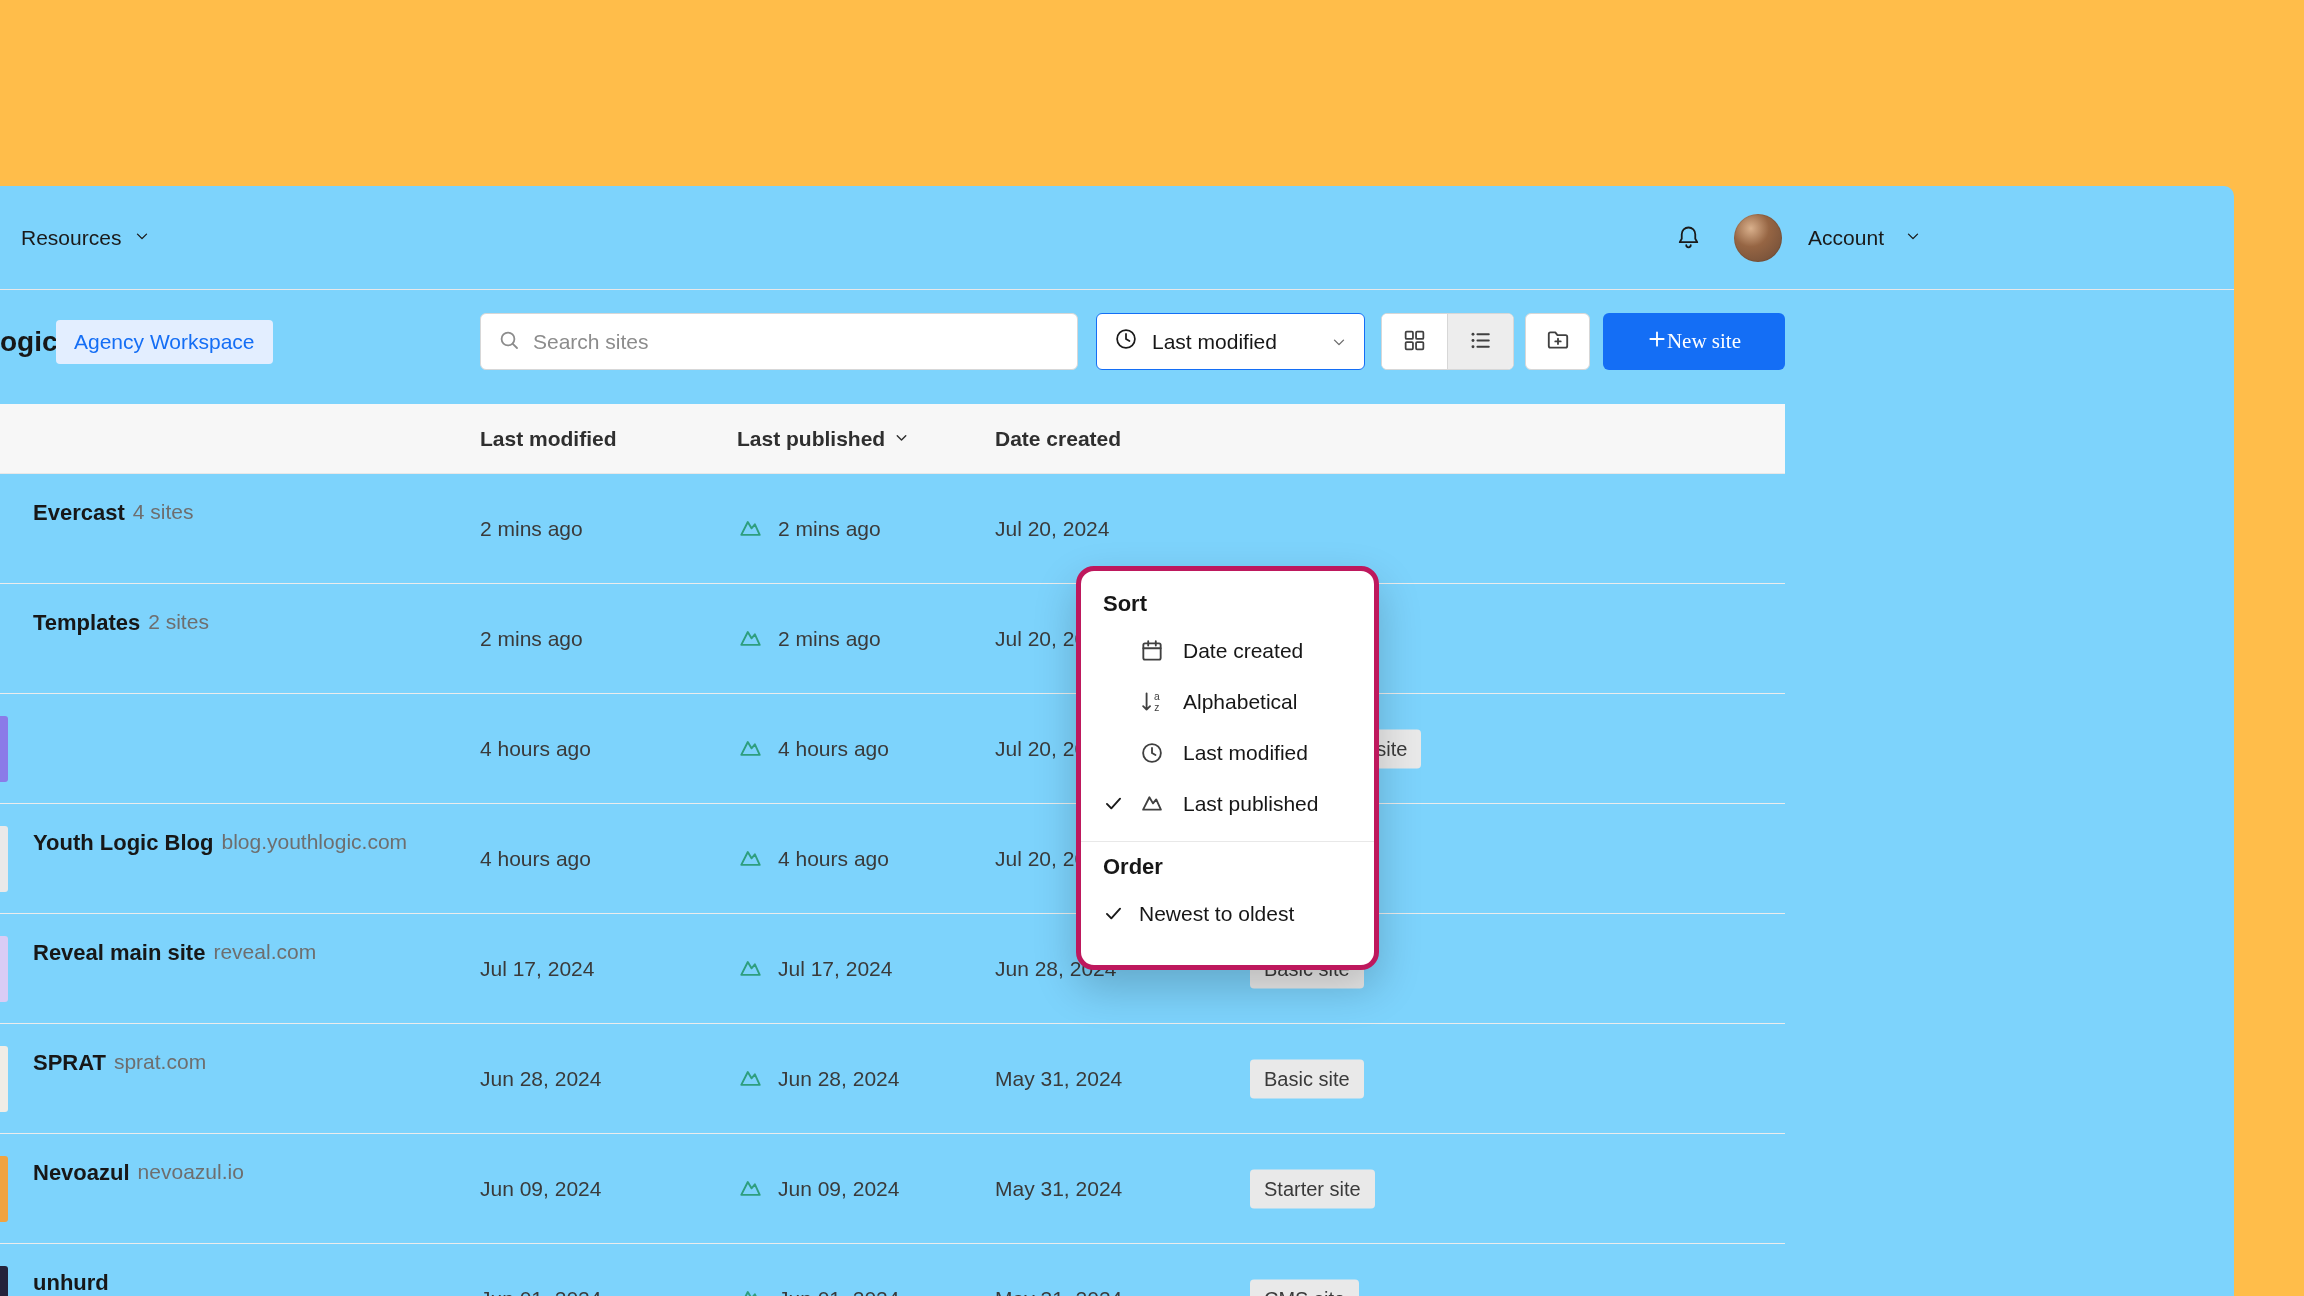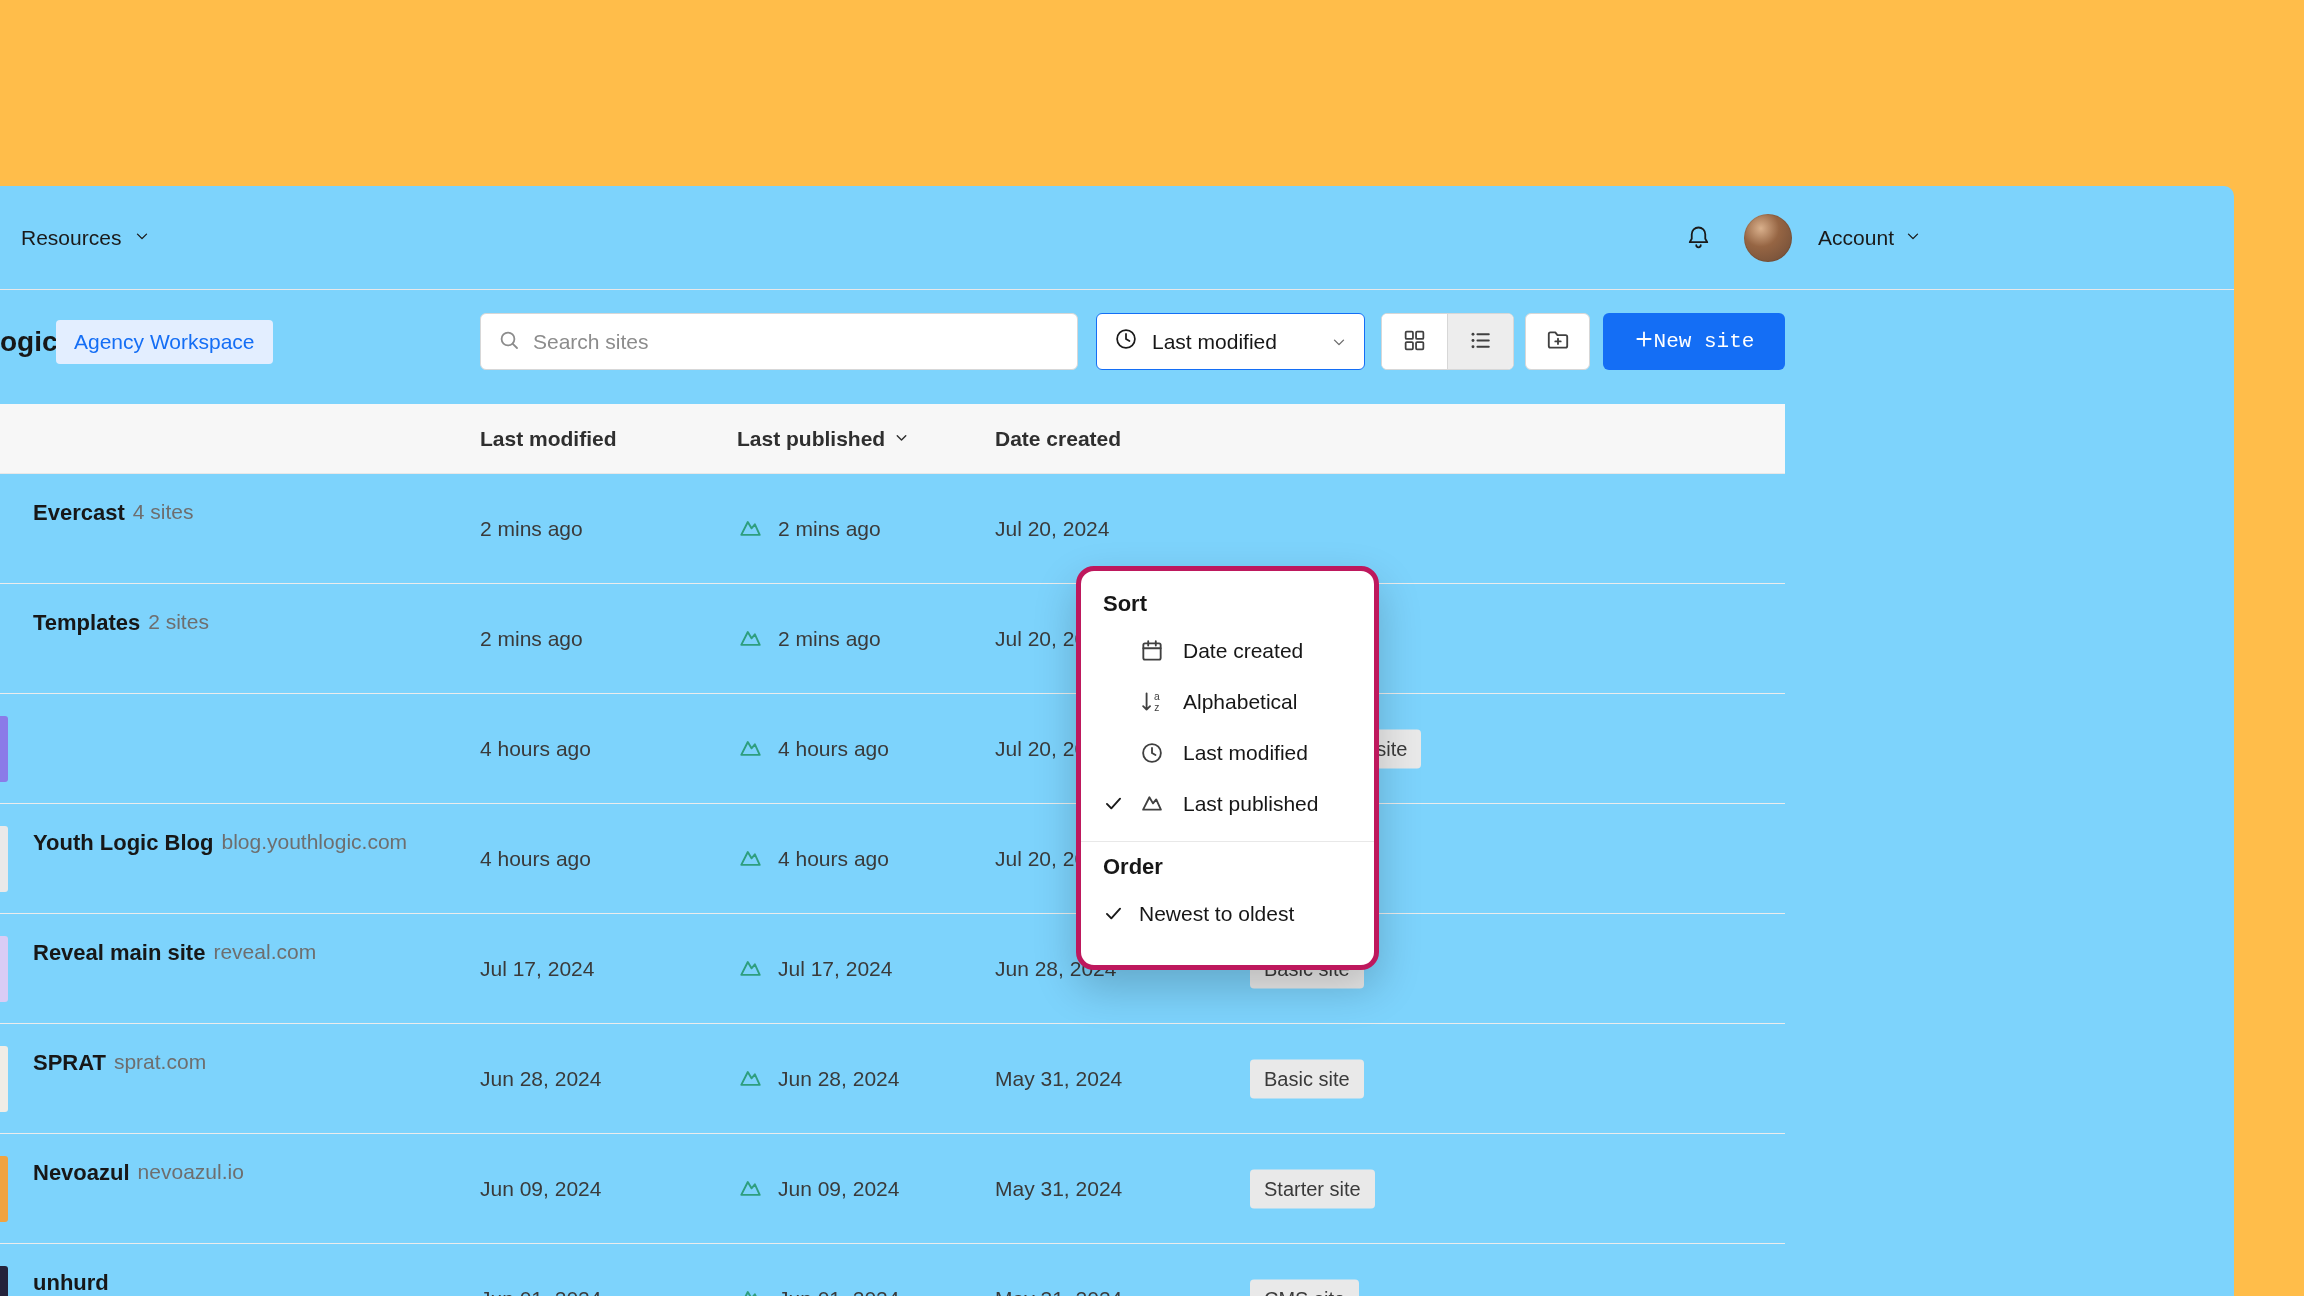--- a/index.html
+++ b/index.html
@@ -18,21 +18,21 @@
   .top-nav { position:relative; height:104px; border-bottom:1px solid #E8E8E8; }
   .nav-left { position:absolute; left:21px; top:0; height:100%; display:flex; align-items:center; gap:12px; cursor:pointer; }
   .nav-left span { font-size:21px; color:#1A1A1A; }
   .nav-right { position:absolute; right:312px; top:0; height:100%; display:flex; align-items:center; gap:26px; }
   .bell-btn { display:flex; align-items:center; justify-content:center; width:40px; height:40px; cursor:pointer; background:none; border:none; }
   .avatar {
     width:48px; height:48px; border-radius:50%; cursor:pointer;
     background:radial-gradient(circle at 35% 30%, #D9B08C 0%, #A8765065 40%, #6B4A36 100%), #8A5A3B;
     box-shadow:inset 0 0 0 1px rgba(0,0,0,.08);
   }
-  .account-menu { display:flex; align-items:center; gap:10px; cursor:pointer; }
+  .account-menu { display:flex; align-items:center; gap:20px; cursor:pointer; }
   .account-menu span { font-size:21px; }
   
   .toolbar { position:relative; height:104px; }
   .breadcrumb { position:absolute; left:0; top:50%; transform:translateY(-50%); font-size:28px; font-weight:700; color:#171717; cursor:pointer; }
   .ws-badge {
     position:absolute; left:56px; top:30px; height:44px; display:flex; align-items:center;
     padding:0 18px; background:#E3EEFF; color:#146EF5; border-radius:4px; font-size:21px; cursor:pointer;
   }
   .search-box {
     position:absolute; left:480px; top:23px; width:598px; height:57px;
@@ -55,21 +55,21 @@
   .segment + .segment { border-left:1px solid #D7D7D7; }
   .segment.active { background:#EDEDED; }
   .folder-btn {
     position:absolute; left:1525px; top:23px; width:65px; height:57px;
     border:1px solid #D7D7D7; border-radius:6px; background:#fff;
     display:flex; align-items:center; justify-content:center; cursor:pointer;
   }
   .new-site-btn {
     position:absolute; left:1603px; top:23px; width:182px; height:57px;
     background:#146EF5; border:none; border-radius:6px; color:#fff;
-    display:flex; align-items:center; justify-content:center; gap:0; font-size:21px; font-family:Liberation Mono, monospace; cursor:pointer;
+    display:flex; align-items:center; justify-content:center; gap:0; font-size:21px; font-family:Liberation Serif, serif; cursor:pointer;
   }
   
   .sites-table { width:1785px; }
   .thead {
     position:relative; margin-top:10px; height:70px; background:#F7F7F7;
     border-bottom:1px solid #E8E8E8;
   }
   .th { position:absolute; top:50%; transform:translateY(-50%); font-size:21px; font-weight:700; color:#2F2F2F; cursor:pointer; white-space:nowrap; }
   .th-lm { left:480px; }
   .th-lp { left:737px; display:flex; align-items:center; gap:8px; }

